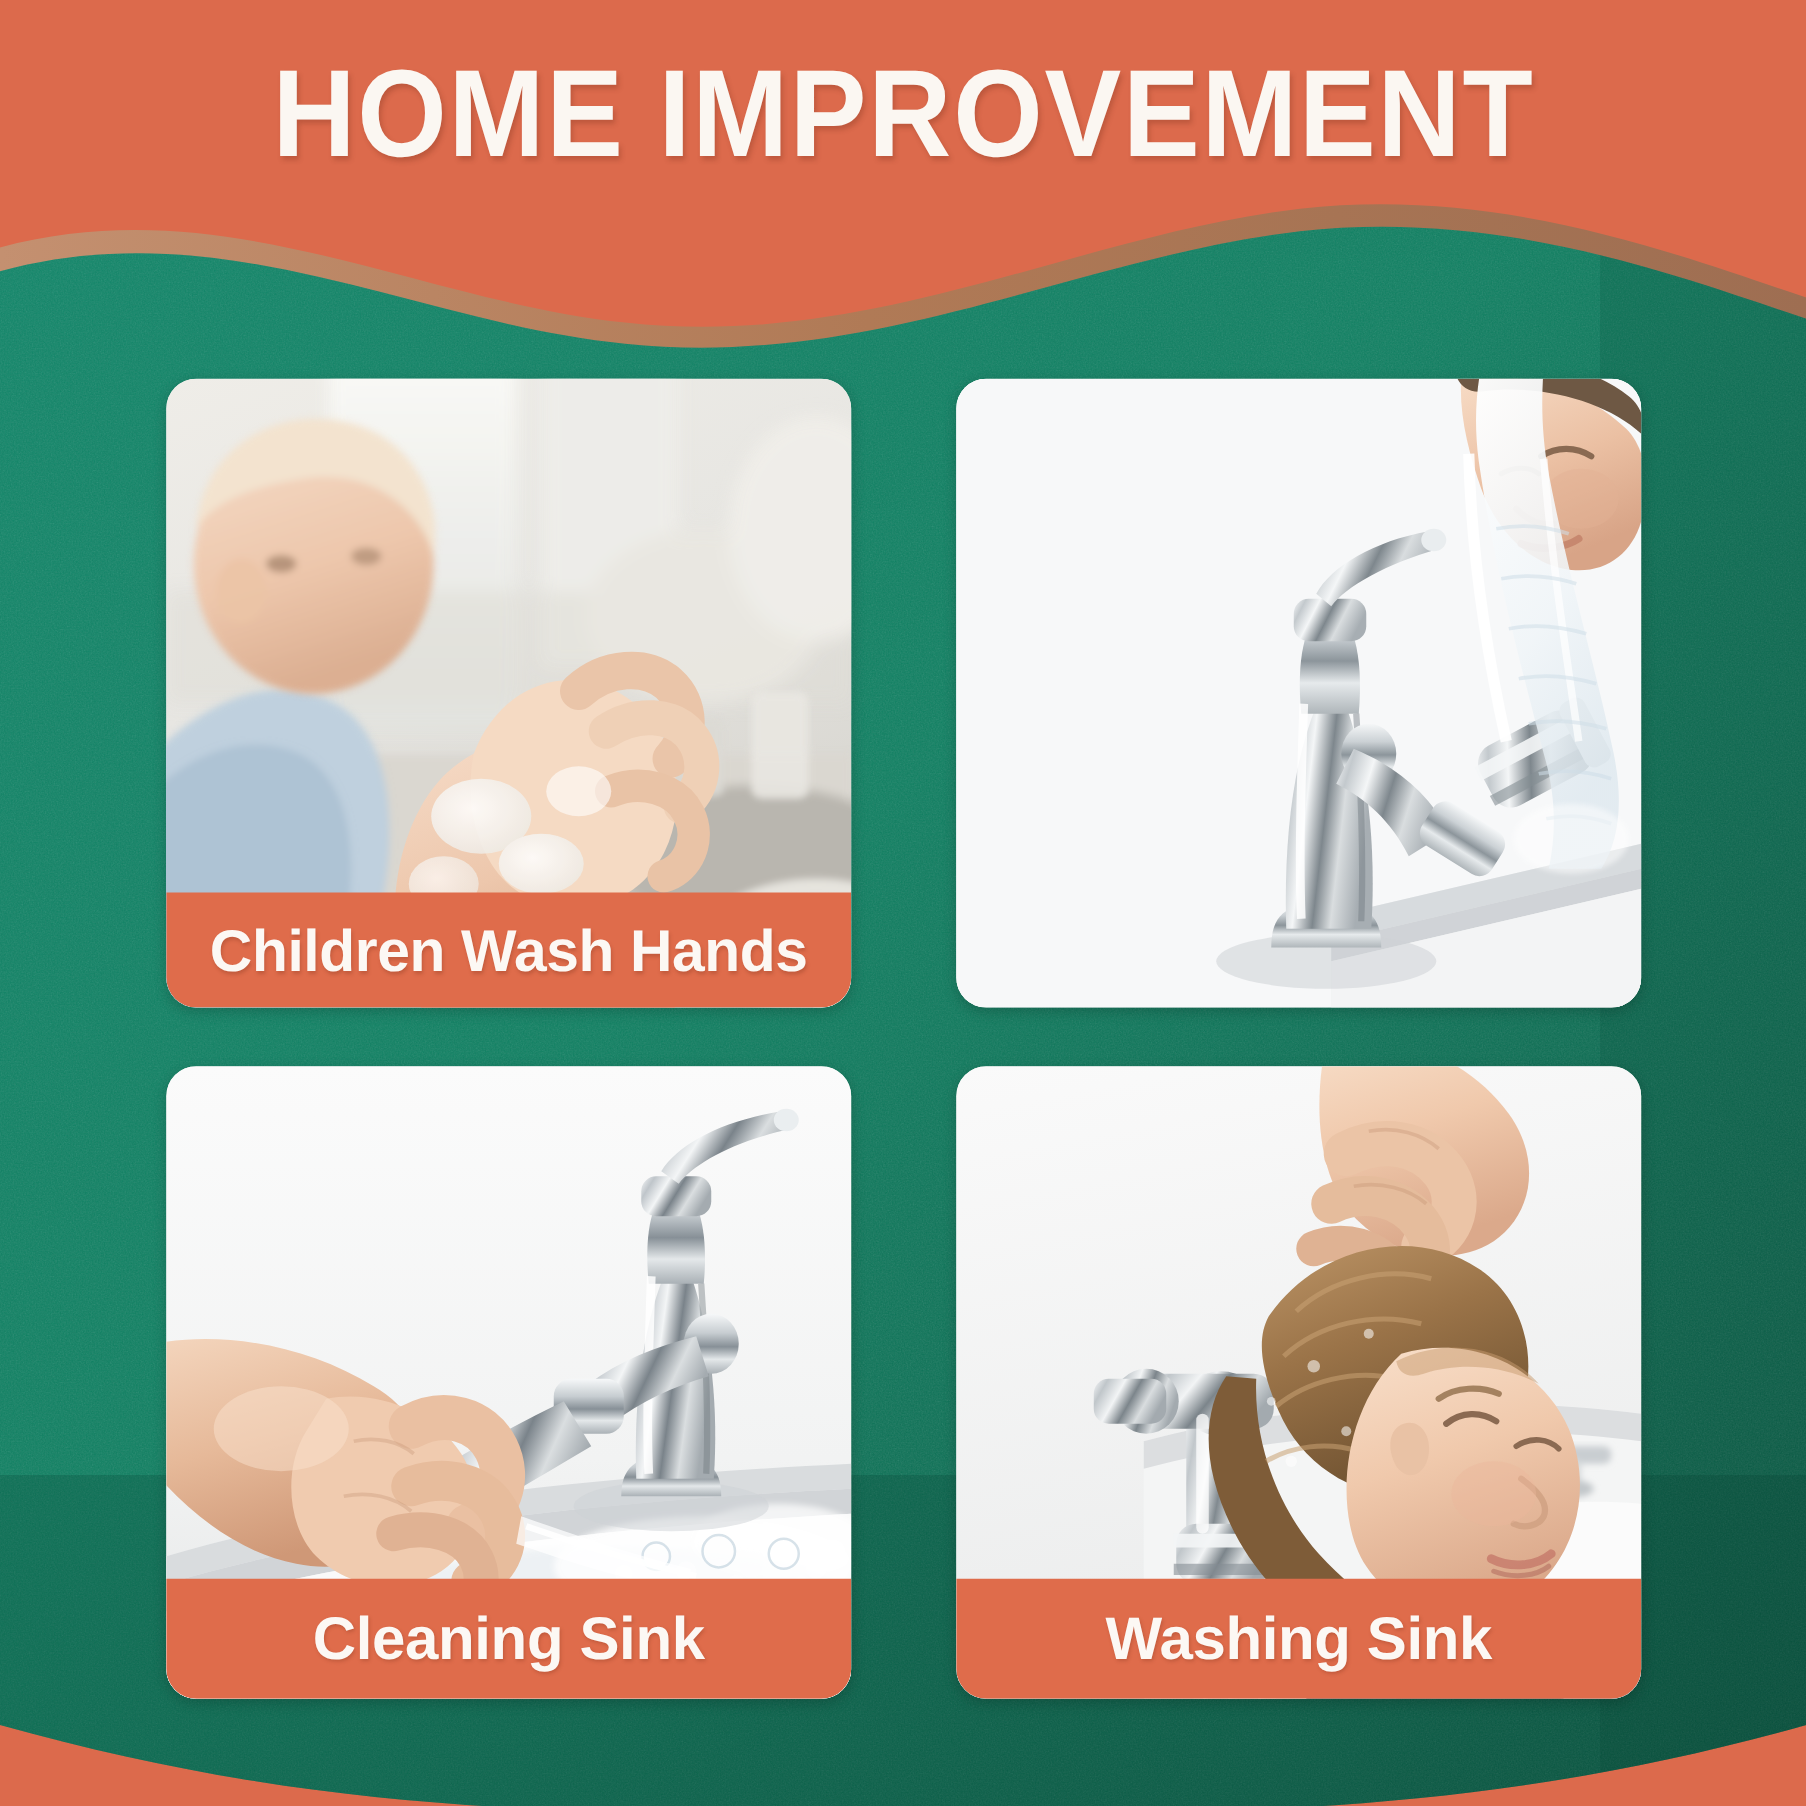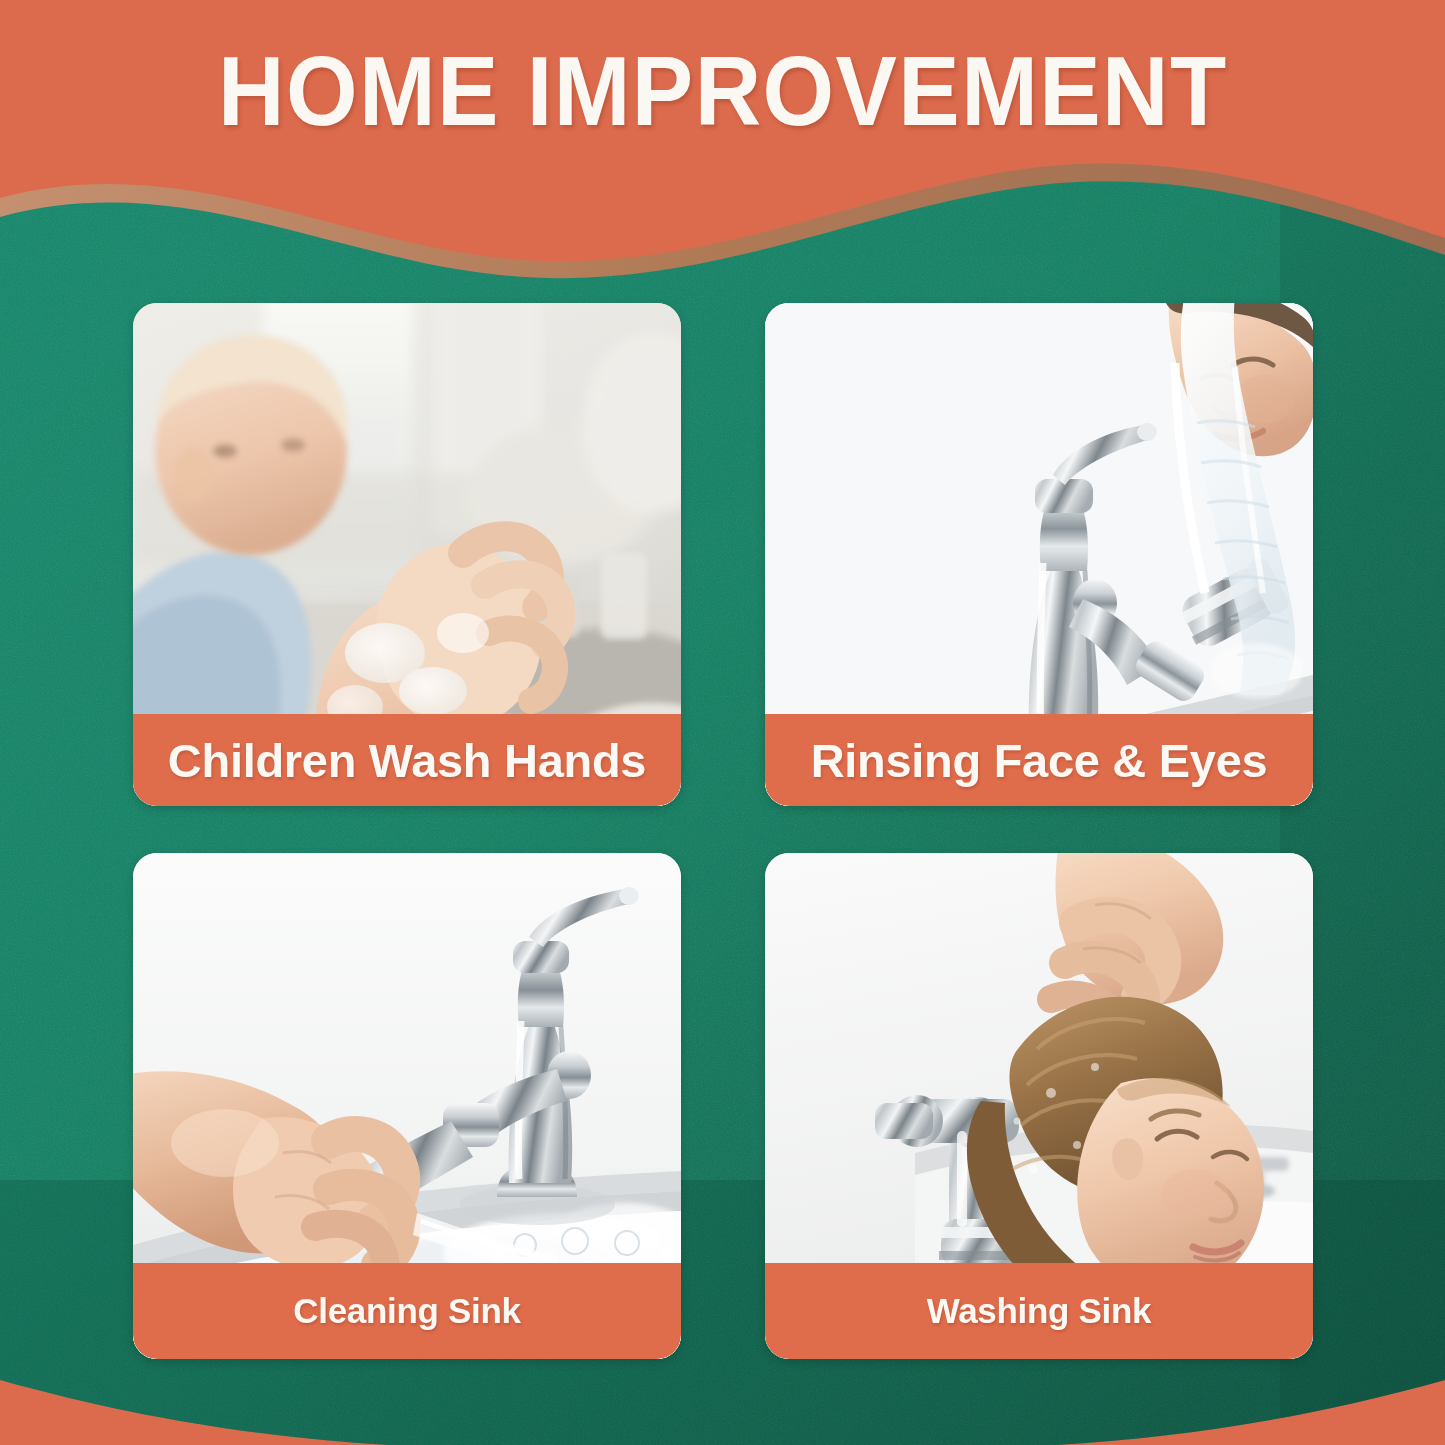--- a/index.html
+++ b/index.html
@@ -115,21 +115,21 @@
 
   .caption-text {
     color: #FCF8F4;
     font-size: 47px;
     font-weight: bold;
     letter-spacing: -0.3px;
     text-shadow: 1px 2px 3px rgba(120, 45, 25, 0.28);
     white-space: nowrap;
     font-family: "Liberation Sans", sans-serif;
   }
-  .card.row2 .caption-text { font-size: 35px; }
+  .card.row2 .caption-text { font-size: 48px; }
 </style>
 </head>
 <body>
 
 <div class="poster">
 
   <div class="bg-orange"></div>
 
   <svg class="bg-wave" viewBox="0 0 1445 1445" preserveAspectRatio="none">
     <defs>
@@ -427,23 +427,20 @@
               <path d="M450,240 C470,236 492,238 512,244"></path>
               <path d="M458,276 C478,272 500,274 520,280"></path>
               <path d="M466,316 C486,312 506,314 524,320"></path>
               <path d="M472,352 C490,348 508,350 524,356"></path>
             </g>
 
             <ellipse cx="492" cy="368" rx="46" ry="28" fill="#FFFFFF" opacity="0.5" filter="url(#c2soft)"></ellipse>
           </g>
         </svg>
       </div>
-      <div class="caption">
-        <span class="caption-text">Rinsing Face &amp; Eyes</span>
-      </div>
     </div>
 
     <div class="card row2">
       <div class="photo">
         <svg viewBox="0 0 548 506" preserveAspectRatio="xMidYMid slice">
           <defs>
             <linearGradient id="c3chrome" x1="0" y1="0" x2="1" y2="0.35">
               <stop offset="0%" stop-color="#FAFBFC"></stop>
               <stop offset="18%" stop-color="#BFC5CA"></stop>
               <stop offset="38%" stop-color="#F3F5F6"></stop>

